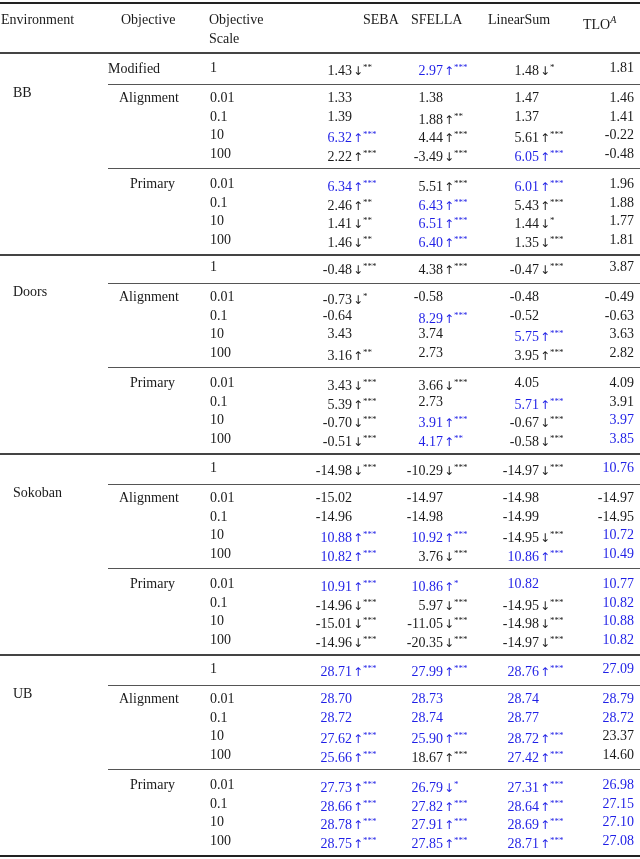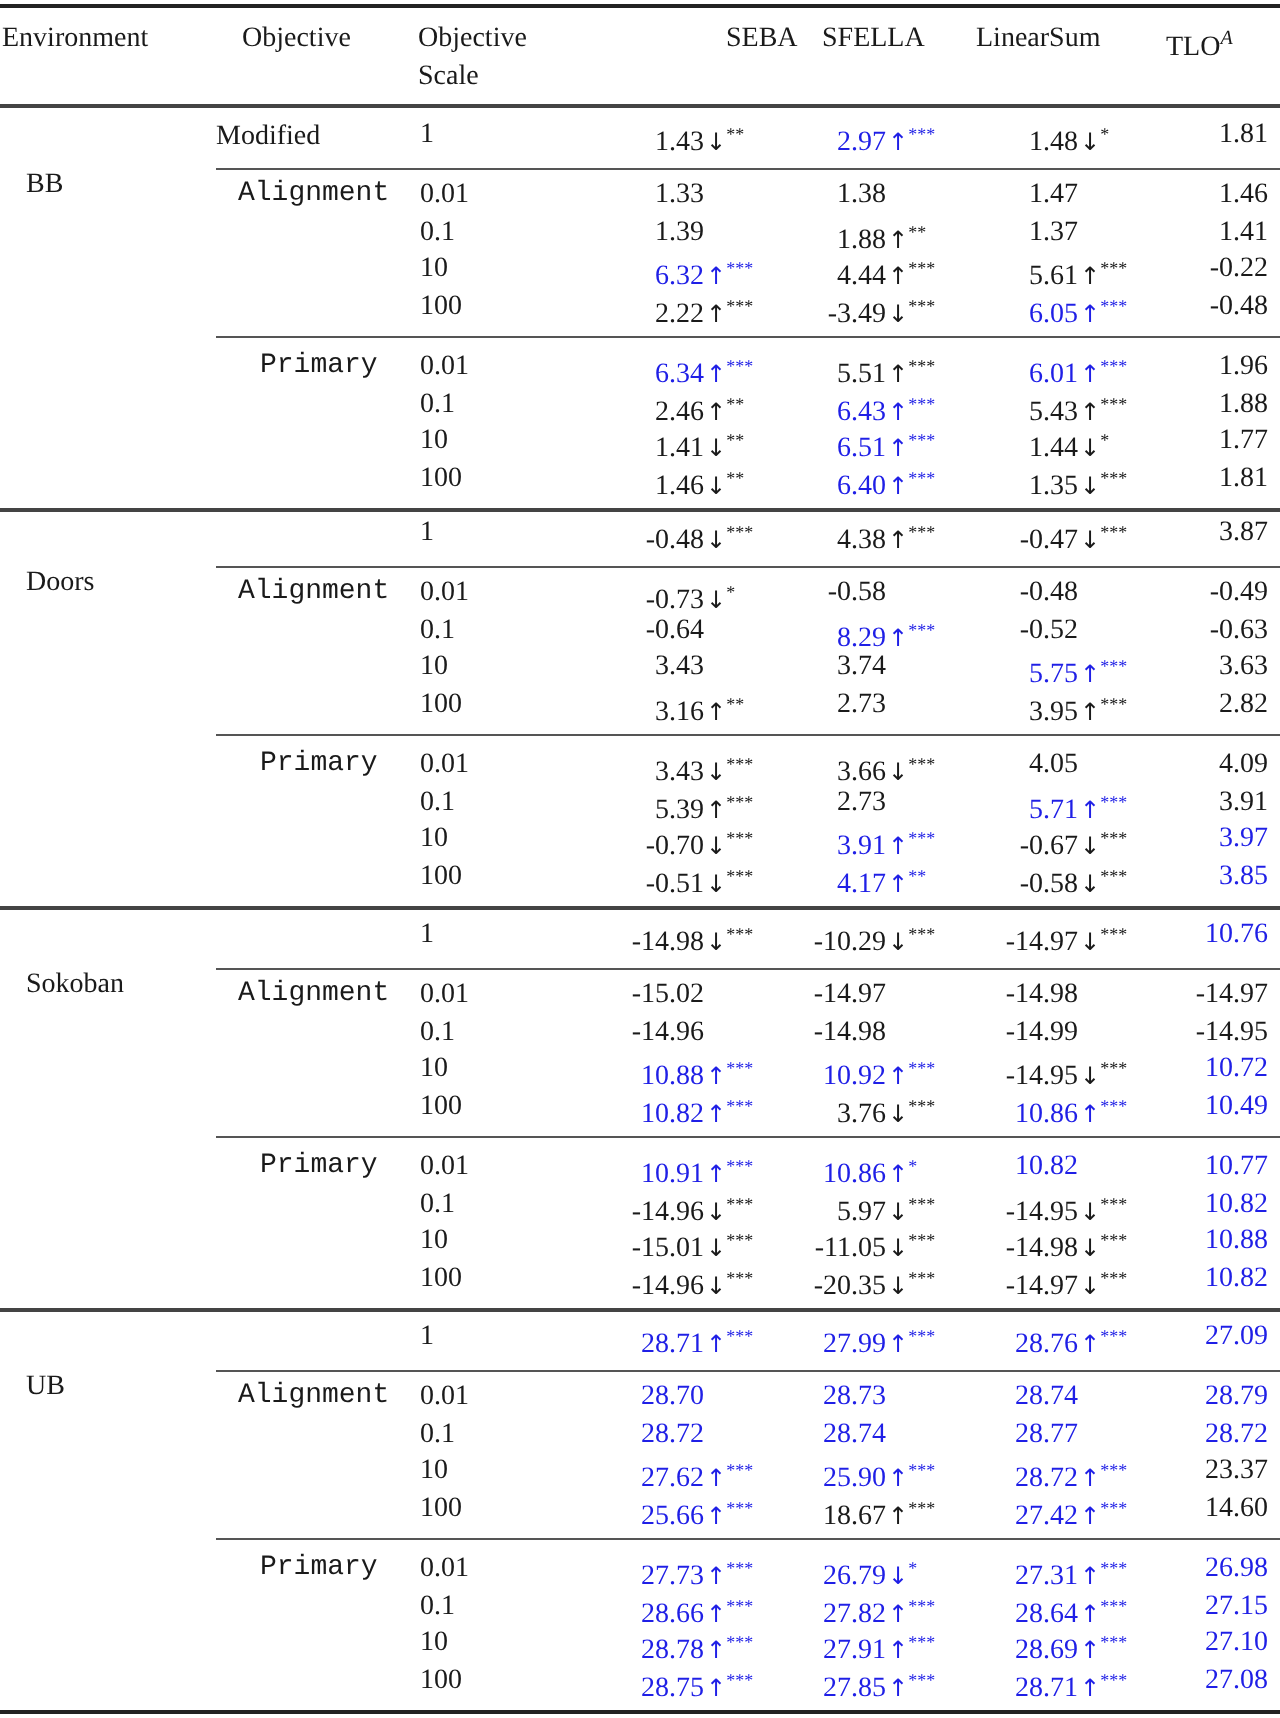--- a/index.html
+++ b/index.html
@@ -9,21 +9,21 @@
     color: #1a1a1a; font-size: 14px;
   }
   .wrap { position: relative; width: 640px; }
   .rule-top { position: absolute; left: 0; width: 640px; top: 2px; height: 2px; background: #222; }
   .header { position: absolute; left: 0; top: 8px; width: 640px; height: 40px; }
   .header .h { position: absolute; line-height: 19px; }
   .rule-mid { position: absolute; left: 0; width: 640px; height: 1.5px; background: #444; }
   .rule-sub { position: absolute; left: 108px; width: 532px; height: 1px; background: #555; }
   .rule-bottom { position: absolute; left: 0; width: 640px; height: 2px; background: #222; }
   .env { position: absolute; left: 13px; line-height: 19px; }
-  .grp { position: absolute; line-height: 19px; font-family: Liberation Mono, monospace; }
+  .grp { position: absolute; line-height: 19px; }
   .row { position: absolute; left: 0; width: 640px; height: 19px; line-height: 19px; }
   .row .scale { position: absolute; left: 210px; }
   .cell { position: absolute; text-align: right; white-space: nowrap; }
   .c1 { right: 265px; } 
   .c2 { right: 174px; }
   .c3 { right: 78px; }
   .c4 { right: 6px; }
   .cell.blue { color: #1f1fe6; }
   .arrow { font-family: "DejaVu Sans", sans-serif; font-size: 12px; margin-left: 1px; }
   .sig { font-size: 9px; vertical-align: 5px; margin-left: 0px; }

